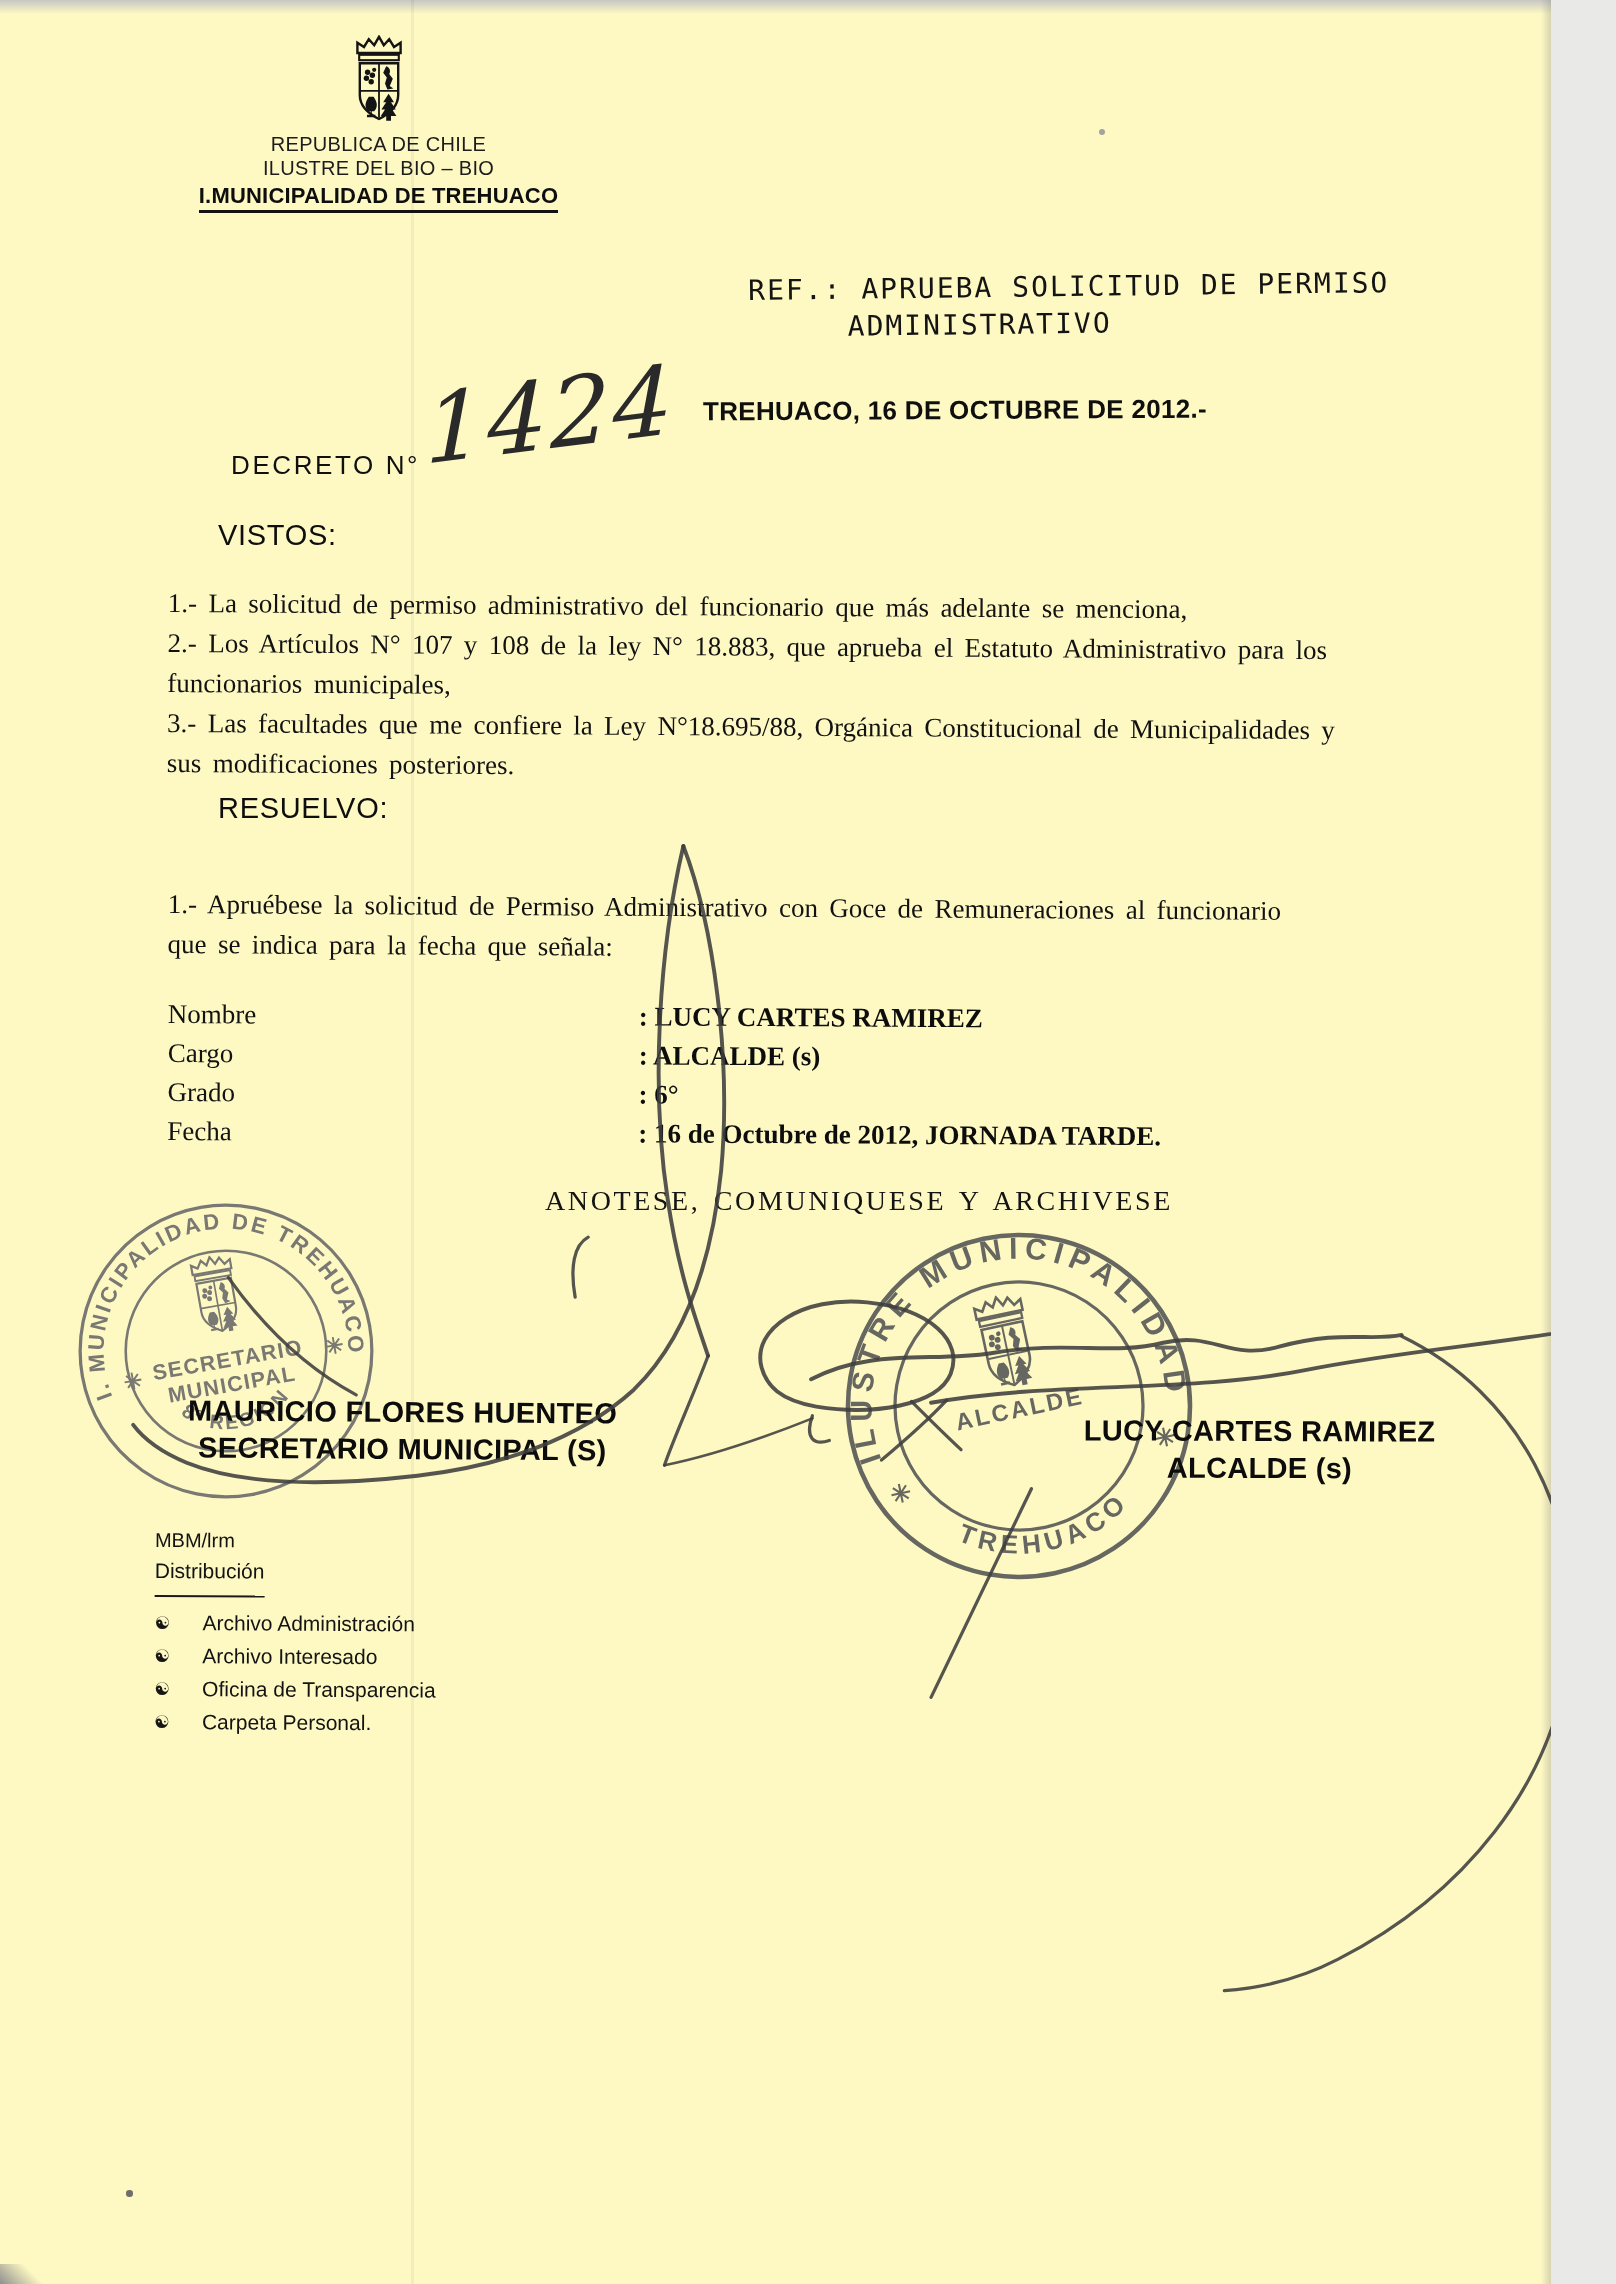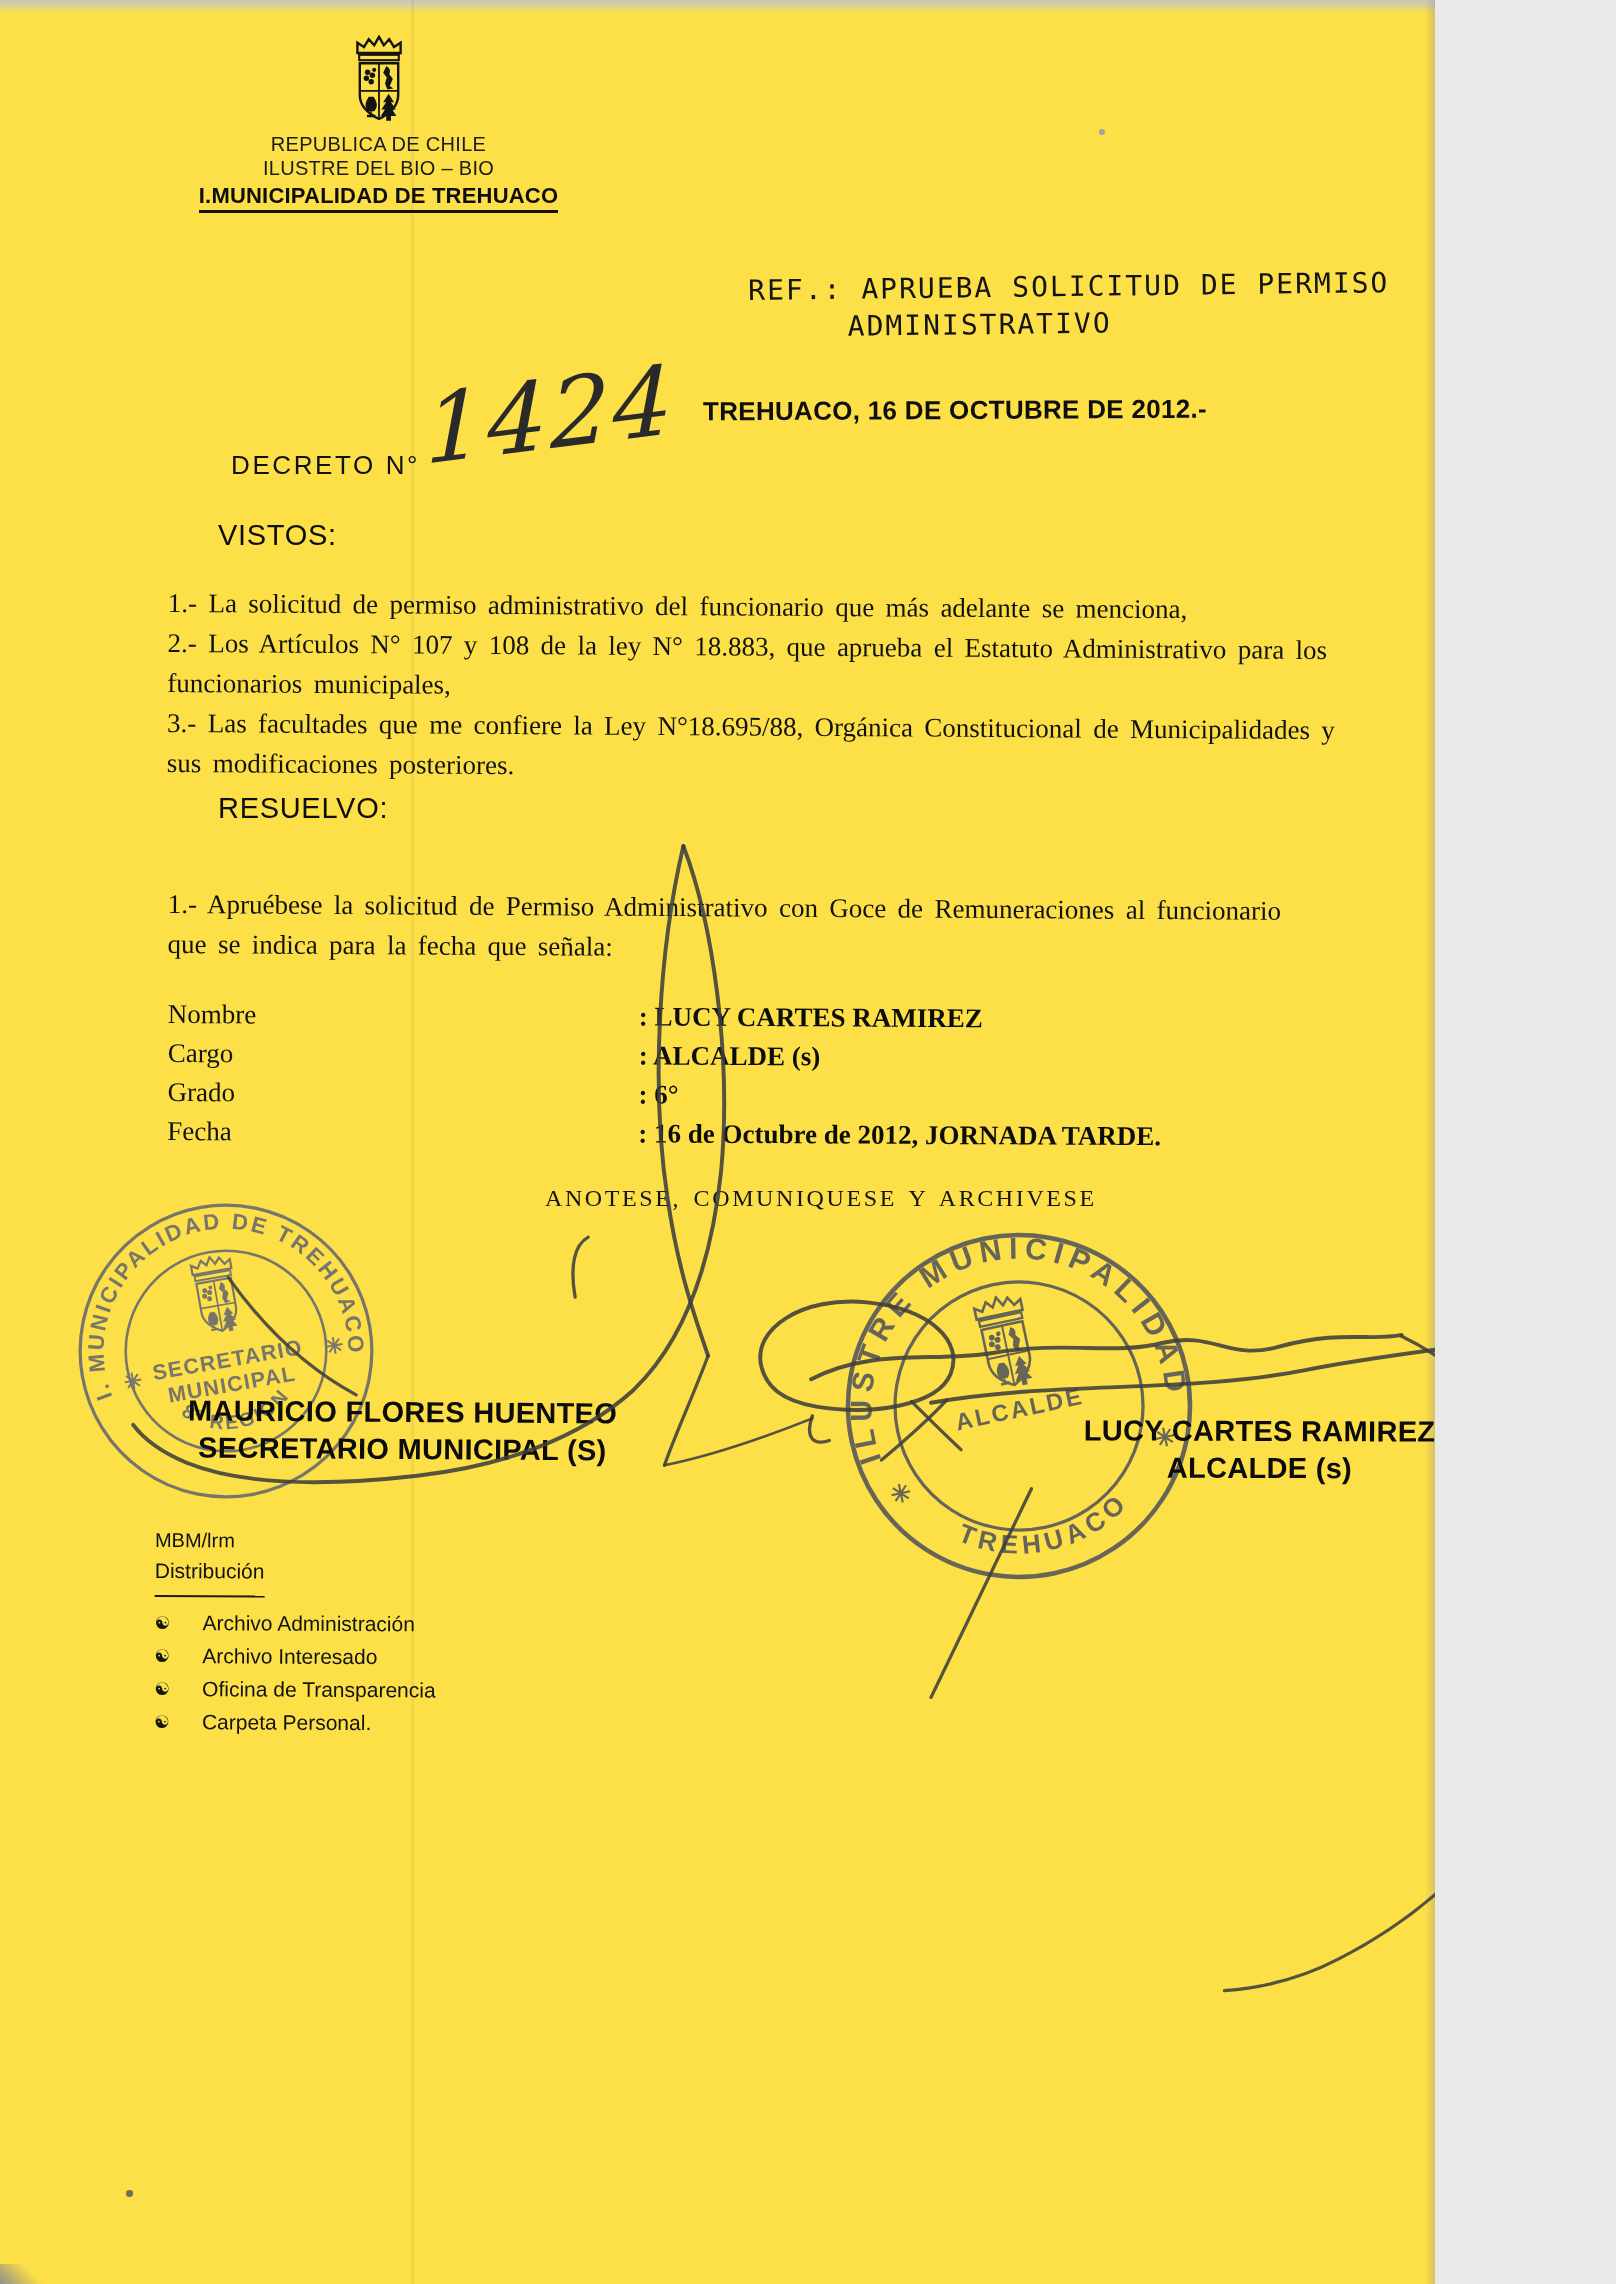--- a/index.html
+++ b/index.html
@@ -1,16 +1,16 @@
 <!DOCTYPE html>
 <html style="font-size:10.4px"><head>
 <meta charset="utf-8">
 <style>
   html,body{margin:0;padding:0;background:#e9e9e7;}
-  .page{position:relative;width:1435px;height:2284px;background:#fde047;overflow:hidden;
+  .page{position:relative;width:1551px;height:2284px;background:#fef9c3;overflow:hidden;
         font-family:"Liberation Sans",sans-serif;color:#1b1b1b;}
   .abs{position:absolute;}
 
   
   .edge-top{left:0;top:0;width:1617px;height:14.3px;background:linear-gradient(#c6c6c4,rgba(198,198,196,0));}
   .edge-right{right:0;top:0;width:10.4px;height:2284px;background:linear-gradient(to left,rgba(140,140,138,.35),rgba(140,140,138,0));}
   .corner-bl{left:0;top:2264px;width:51px;height:19.6px;background:linear-gradient(45deg,#8f8f8d,rgba(0,0,0,0) 62%);}
   .fold-line{left:411px;top:0;width:3.3px;height:2284px;background:rgba(80,80,80,.07);}
   .dot-a{left:1099px;top:129px;width:5.9px;height:5.9px;border-radius:50%;background:#a3a3a1;}
   .dot-b{left:126px;top:2190px;width:6.5px;height:6.5px;border-radius:50%;background:#6d6d6b;}
@@ -42,21 +42,21 @@
   .serifblock{font-family:"Liberation Serif",serif;font-size:27px;line-height:40px;word-spacing:4.6px;
               color:#121212;transform:rotate(0.35deg);transform-origin:left top;}
   .body-block{left:168px;top:583px;width:1421px;}
   .res-block{left:168px;top:884px;width:1421px;}
 
   .fields{left:168px;top:999px;width:1304px;font-family:"Liberation Serif",serif;font-size:27px;
           color:#121212;transform:rotate(0.3deg);transform-origin:left top;}
   .field-row{position:relative;height:39px;}
   .field-value{position:absolute;left:471px;top:0;font-weight:bold;font-size:27px;color:#0d0d0d;white-space:nowrap;}
 
-  .closing{left:545px;top:1185px;font-family:"Liberation Serif",serif;font-size:24px;letter-spacing:2.6px;
+  .closing{left:545px;top:1185px;font-family:"Liberation Serif",serif;font-size:28px;letter-spacing:2.6px;
            word-spacing:3.9px;color:#141414;}
 
   .stamp{opacity:.93;}
   .stamp-left{left:73px;top:1198px;width:306px;height:306px;transform:rotate(-10deg);color:#6f6f6d;}
   .stamp-right{left:833px;top:1220px;width:372px;height:372px;transform:rotate(-12deg);color:#5c5c5a;}
   .stamp svg text{fill:currentColor;font-family:"Liberation Sans",sans-serif;font-weight:bold;}
   .stamp svg circle{fill:none;stroke:currentColor;}
 
   .sig{text-align:center;font-weight:bold;font-size:29px;color:#0c0c0c;line-height:37px;letter-spacing:0.3px;}
   .sig-left{left:142px;top:1394px;width:521px;transform:rotate(0.4deg);}

